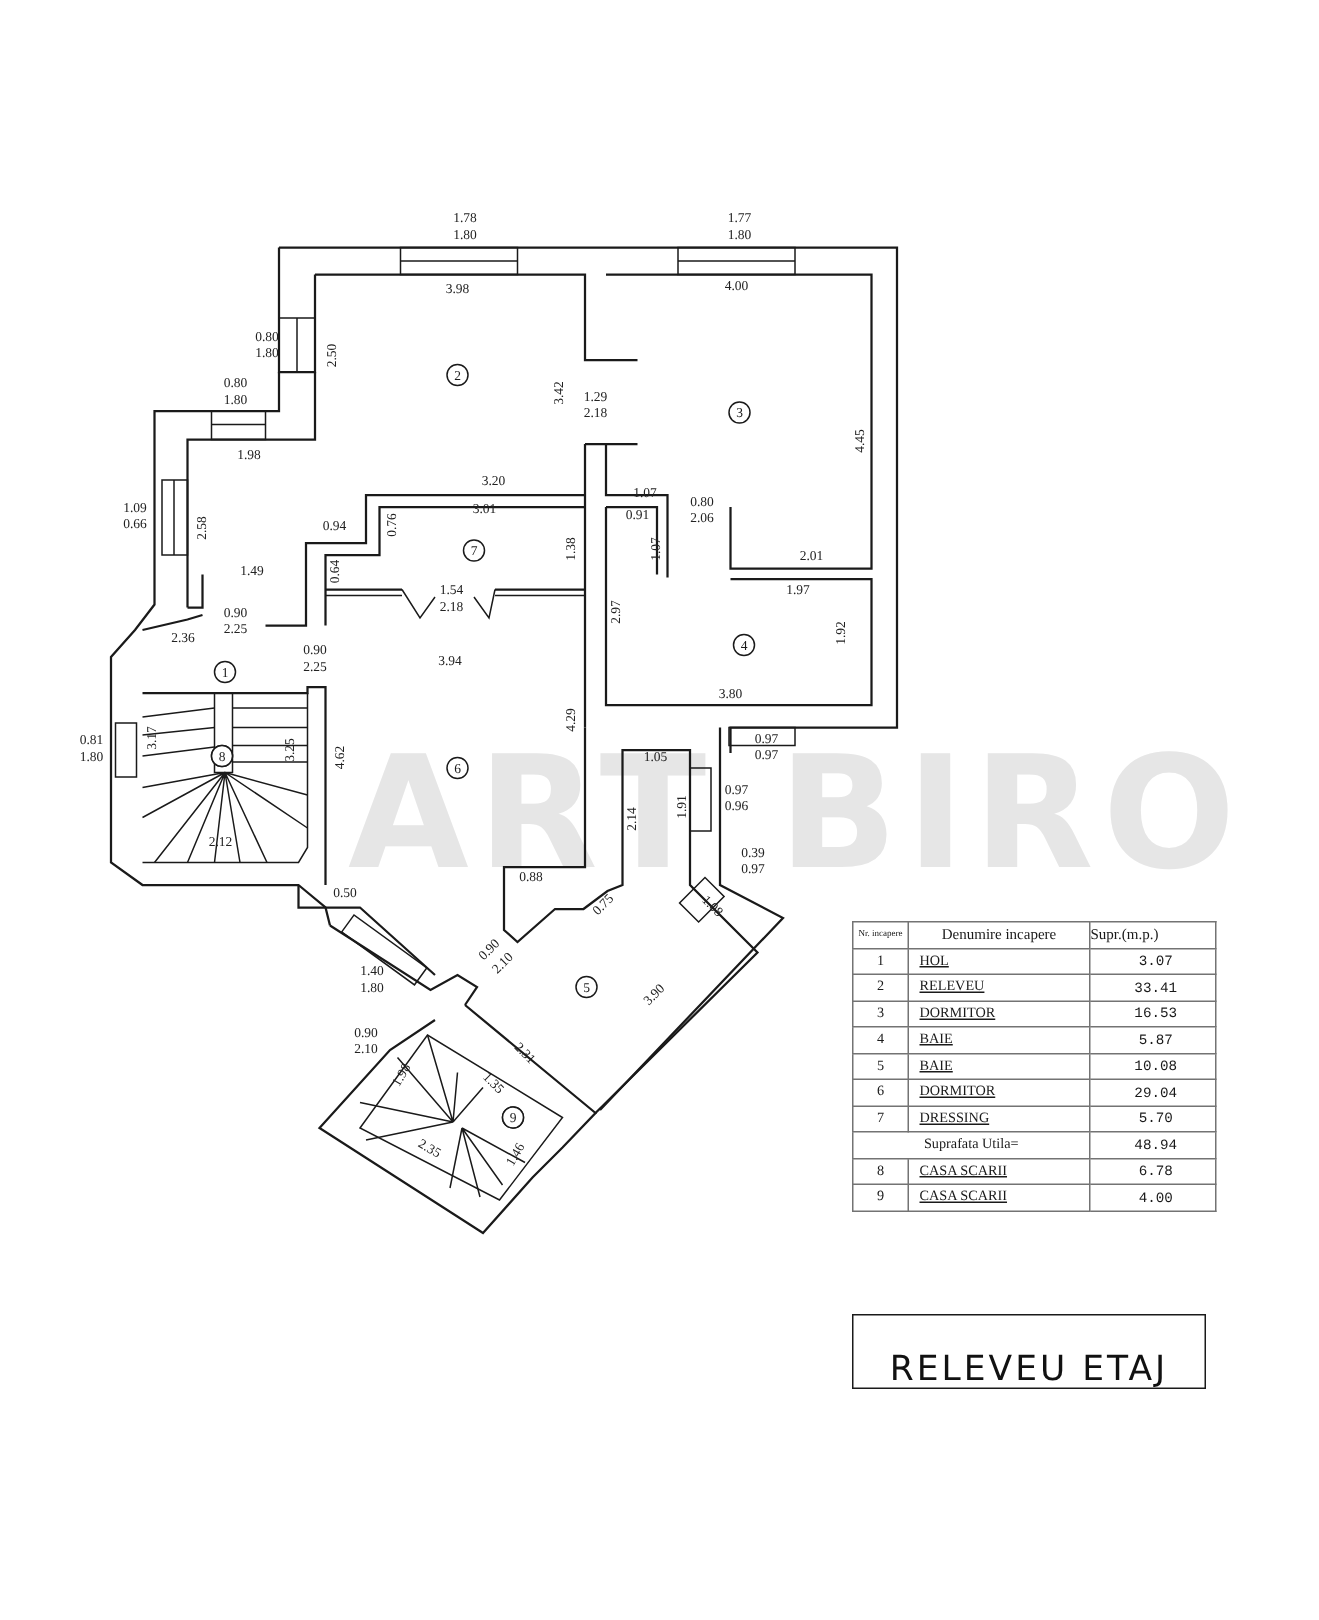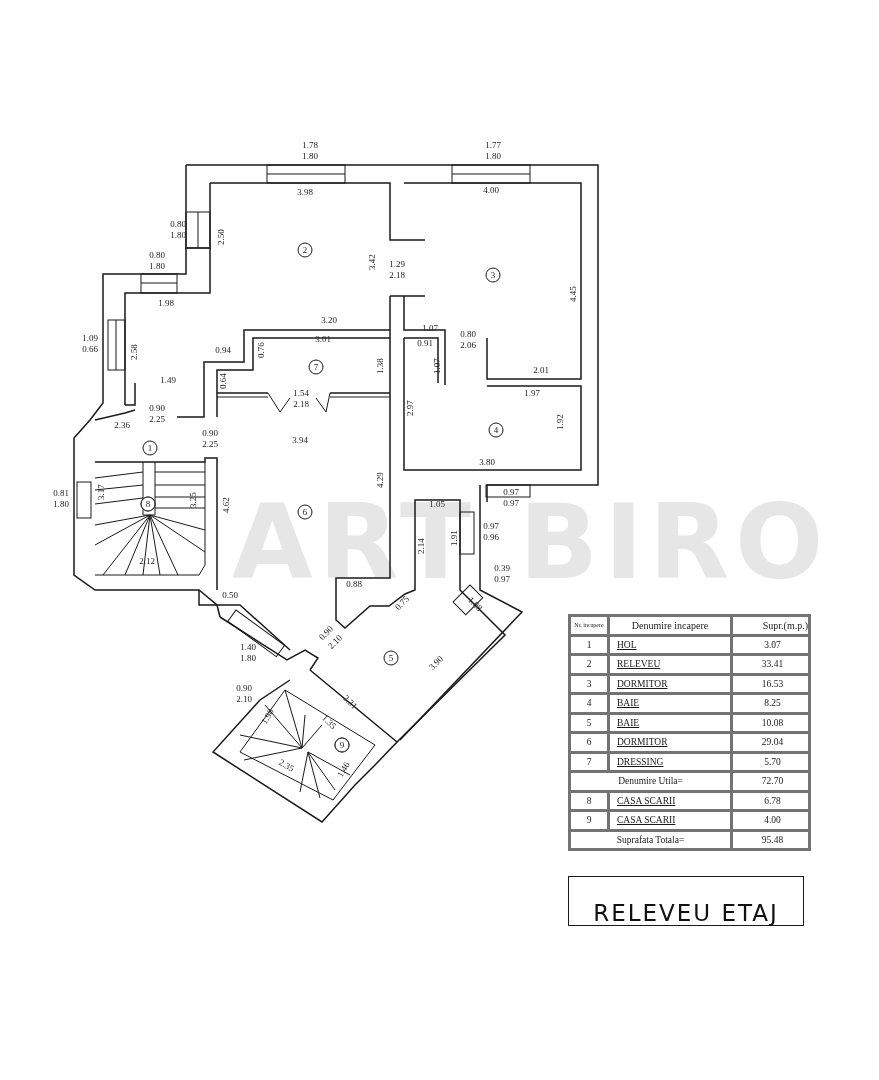--- a/index.html
+++ b/index.html
@@ -5,27 +5,27 @@
   html, body { margin:0; padding:0; background:#ffffff; }
   body { width:879px; height:1080px; position:relative; overflow:hidden; font-family:"Liberation Serif", serif; }
   #plan { position:absolute; left:0; top:0; }
   .dim { font-family:"Liberation Serif", serif; font-size:9px; fill:#222; }
   .wall { fill:none; stroke:#1a1a1a; stroke-width:1.5; }
   .thin { fill:none; stroke:#1a1a1a; stroke-width:1; }
   .watermark { font-family:"DejaVu Sans", sans-serif; font-weight:bold; font-size:104px; fill:#e6e6e6; letter-spacing:6px; }
   .room-circle { fill:#fff; stroke:#1a1a1a; stroke-width:1; }
   .room-num { font-family:"Liberation Serif", serif; font-size:9px; fill:#1a1a1a; text-anchor:middle; }
   #legend { position:absolute; left:568px; top:614px; width:243px; border-collapse:collapse; font-family:"Liberation Serif", serif; font-size:9.5px; color:#1a1a1a; }
-  #legend td, #legend th { border:3px solid #737373; height:16.5px; padding:0; font-weight:normal; }
+  #legend td, #legend th { border:1px solid #737373; height:16.5px; padding:0; font-weight:normal; }
   #legend th.nr { font-size:6px; width:36px; text-align:center; }
   #legend th.name { width:120px; text-align:center; font-size:10px; }
-  #legend th.supr { text-align:right; font-size:10px; }
+  #legend th.supr { text-align:left; font-size:10px; }
   #legend td.n { text-align:center; }
   #legend td.nm { padding-left:7px;text-decoration:underline; }
-  #legend td.v { text-align:center; padding-left:4px; }
+  #legend td.v { text-align:center; padding-left:4px;font-family:Liberation Mono, monospace; }
   #legend td.total { text-align:center; }
   #title-box { position:absolute; left:568px; top:876px; width:236px; height:50px; border:1.5px solid #1a1a1a; box-sizing:border-box; display:flex; align-items:center; justify-content:center; }
   #title-box span { font-family:"DejaVu Sans", sans-serif; font-size:23px; letter-spacing:2px; color:#111;margin-top:24px; }
 </style>
 </head>
 <body>
 
 <svg id="plan" width="879" height="1080" viewBox="0 0 879 1080" xmlns="http://www.w3.org/2000/svg">
 
   <text id="wm" class="watermark" x="232" y="578">ART BIRO</text>
@@ -227,53 +227,49 @@
         <td class="v">33.41</td>
       </tr>
     <tr>
         <td class="n">3</td>
         <td class="nm">DORMITOR</td>
         <td class="v">16.53</td>
       </tr>
     <tr>
         <td class="n">4</td>
         <td class="nm">BAIE</td>
-        <td class="v">8.25</td>
+        <td class="v">5.87</td>
       </tr>
     <tr>
         <td class="n">5</td>
         <td class="nm">BAIE</td>
         <td class="v">10.08</td>
       </tr>
     <tr>
         <td class="n">6</td>
         <td class="nm">DORMITOR</td>
         <td class="v">29.04</td>
       </tr>
     <tr>
         <td class="n">7</td>
         <td class="nm">DRESSING</td>
         <td class="v">5.70</td>
       </tr>
     <tr>
-        <td colspan="2" class="total">Denumire Utila=</td>
-        <td class="v">72.70</td>
+        <td colspan="2" class="total">Suprafata Utila=</td>
+        <td class="v">48.94</td>
       </tr>
     <tr>
         <td class="n">8</td>
         <td class="nm">CASA SCARII</td>
         <td class="v">6.78</td>
       </tr>
     <tr>
         <td class="n">9</td>
         <td class="nm">CASA SCARII</td>
         <td class="v">4.00</td>
       </tr>
-    <tr>
-        <td colspan="2" class="total">Suprafata Totala=</td>
-        <td class="v">95.48</td>
-      </tr>
   </tbody>
 </table>
 
 <div id="title-box">
   <span>RELEVEU ETAJ</span>
 </div>
 
 </body></html>

